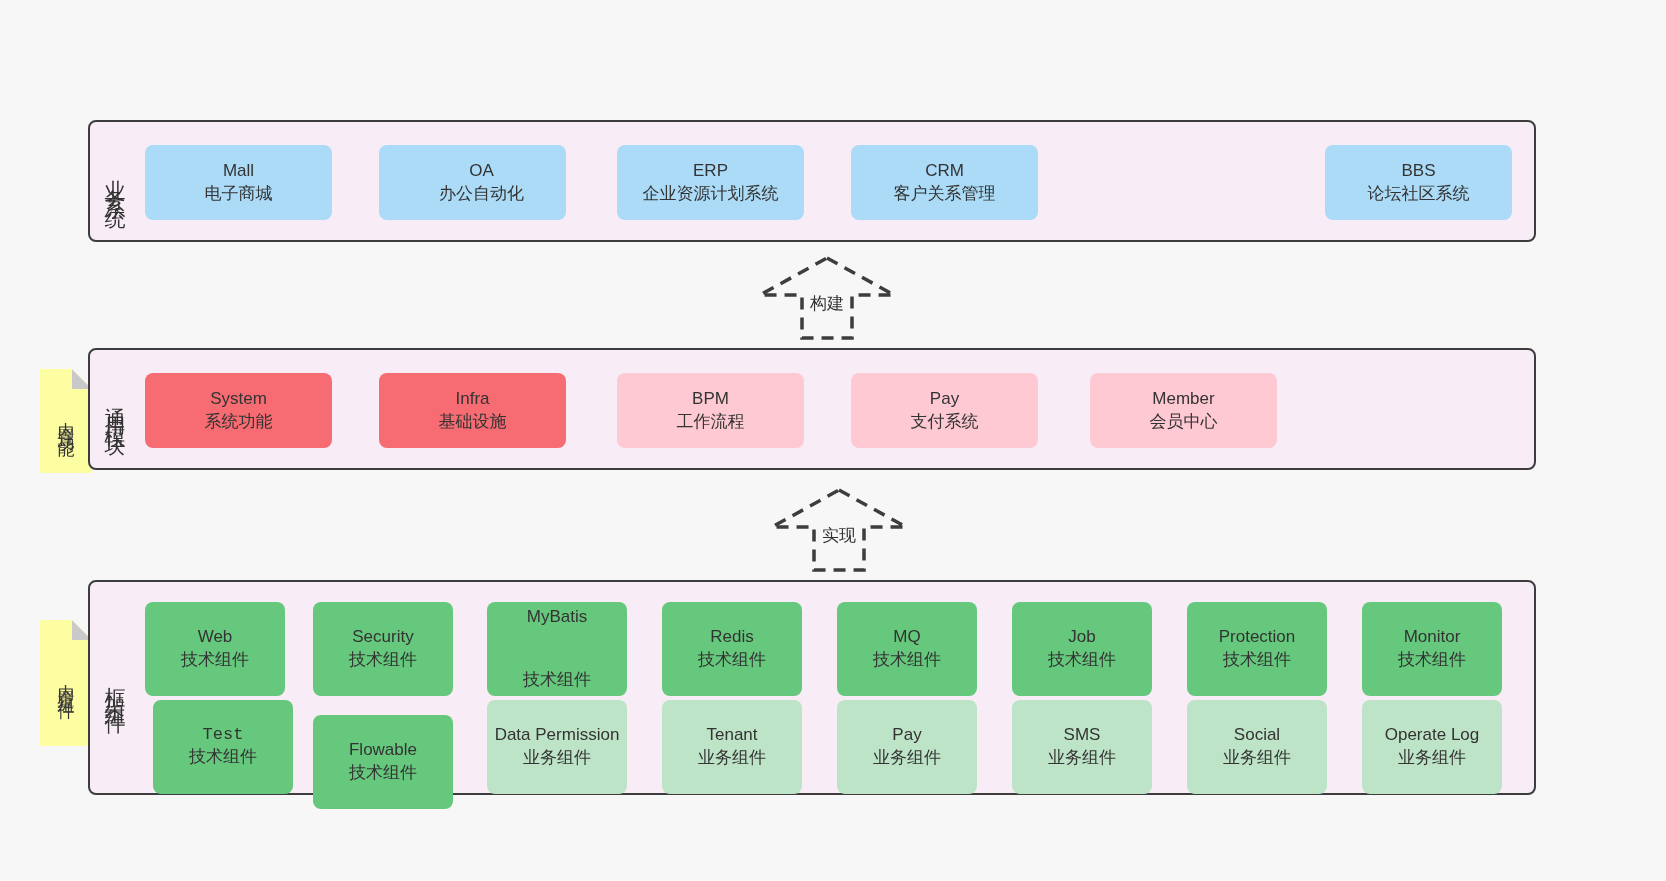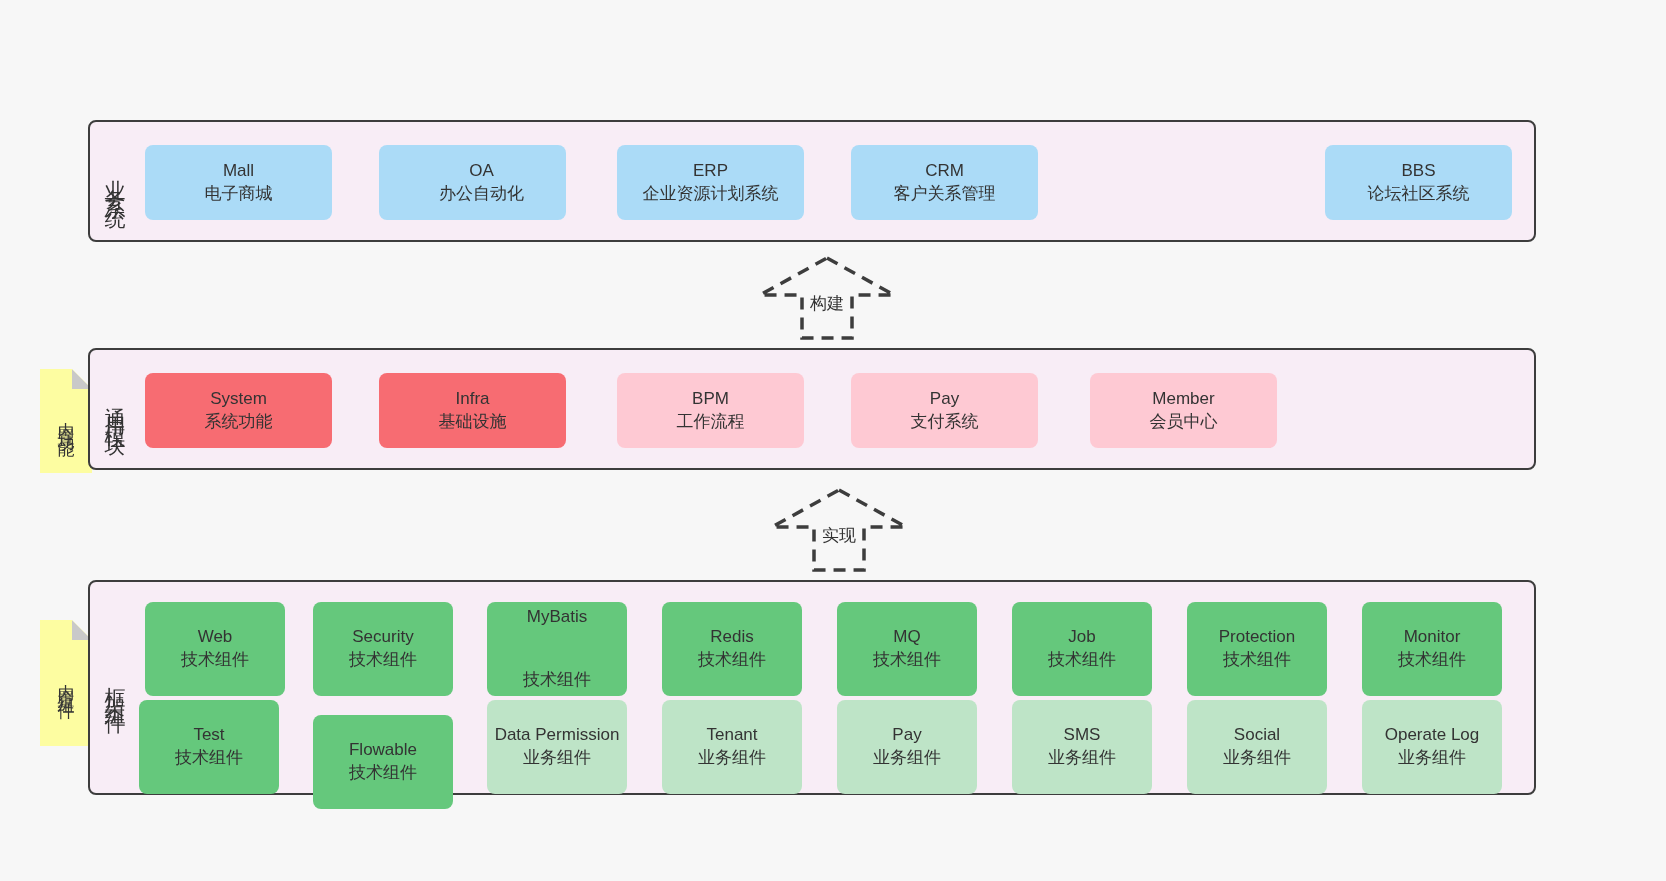--- a/index.html
+++ b/index.html
@@ -196,21 +196,21 @@
     </div>
     <div class="box green cell" style="left:1097px;top:20px;">
       <div>Protection</div>
       <div>技术组件</div>
     </div>
     <div class="box green cell" style="left:1272px;top:20px;">
       <div>Monitor</div>
       <div>技术组件</div>
     </div>
 
-    <div class="box green cell" style="left:49px;top:118px;">
+    <div class="box green cell" style="left:63px;top:118px;font-family:Liberation Mono, monospace;">
       <div>Test</div>
       <div>技术组件</div>
     </div>
     <div class="box green cell" style="left:223px;top:118px;margin-top:15px;">
       <div>Flowable</div>
       <div>技术组件</div>
     </div>
     <div class="box lgreen cell" style="left:397px;top:118px;">
       <div>Data Permission</div>
       <div>业务组件</div>

